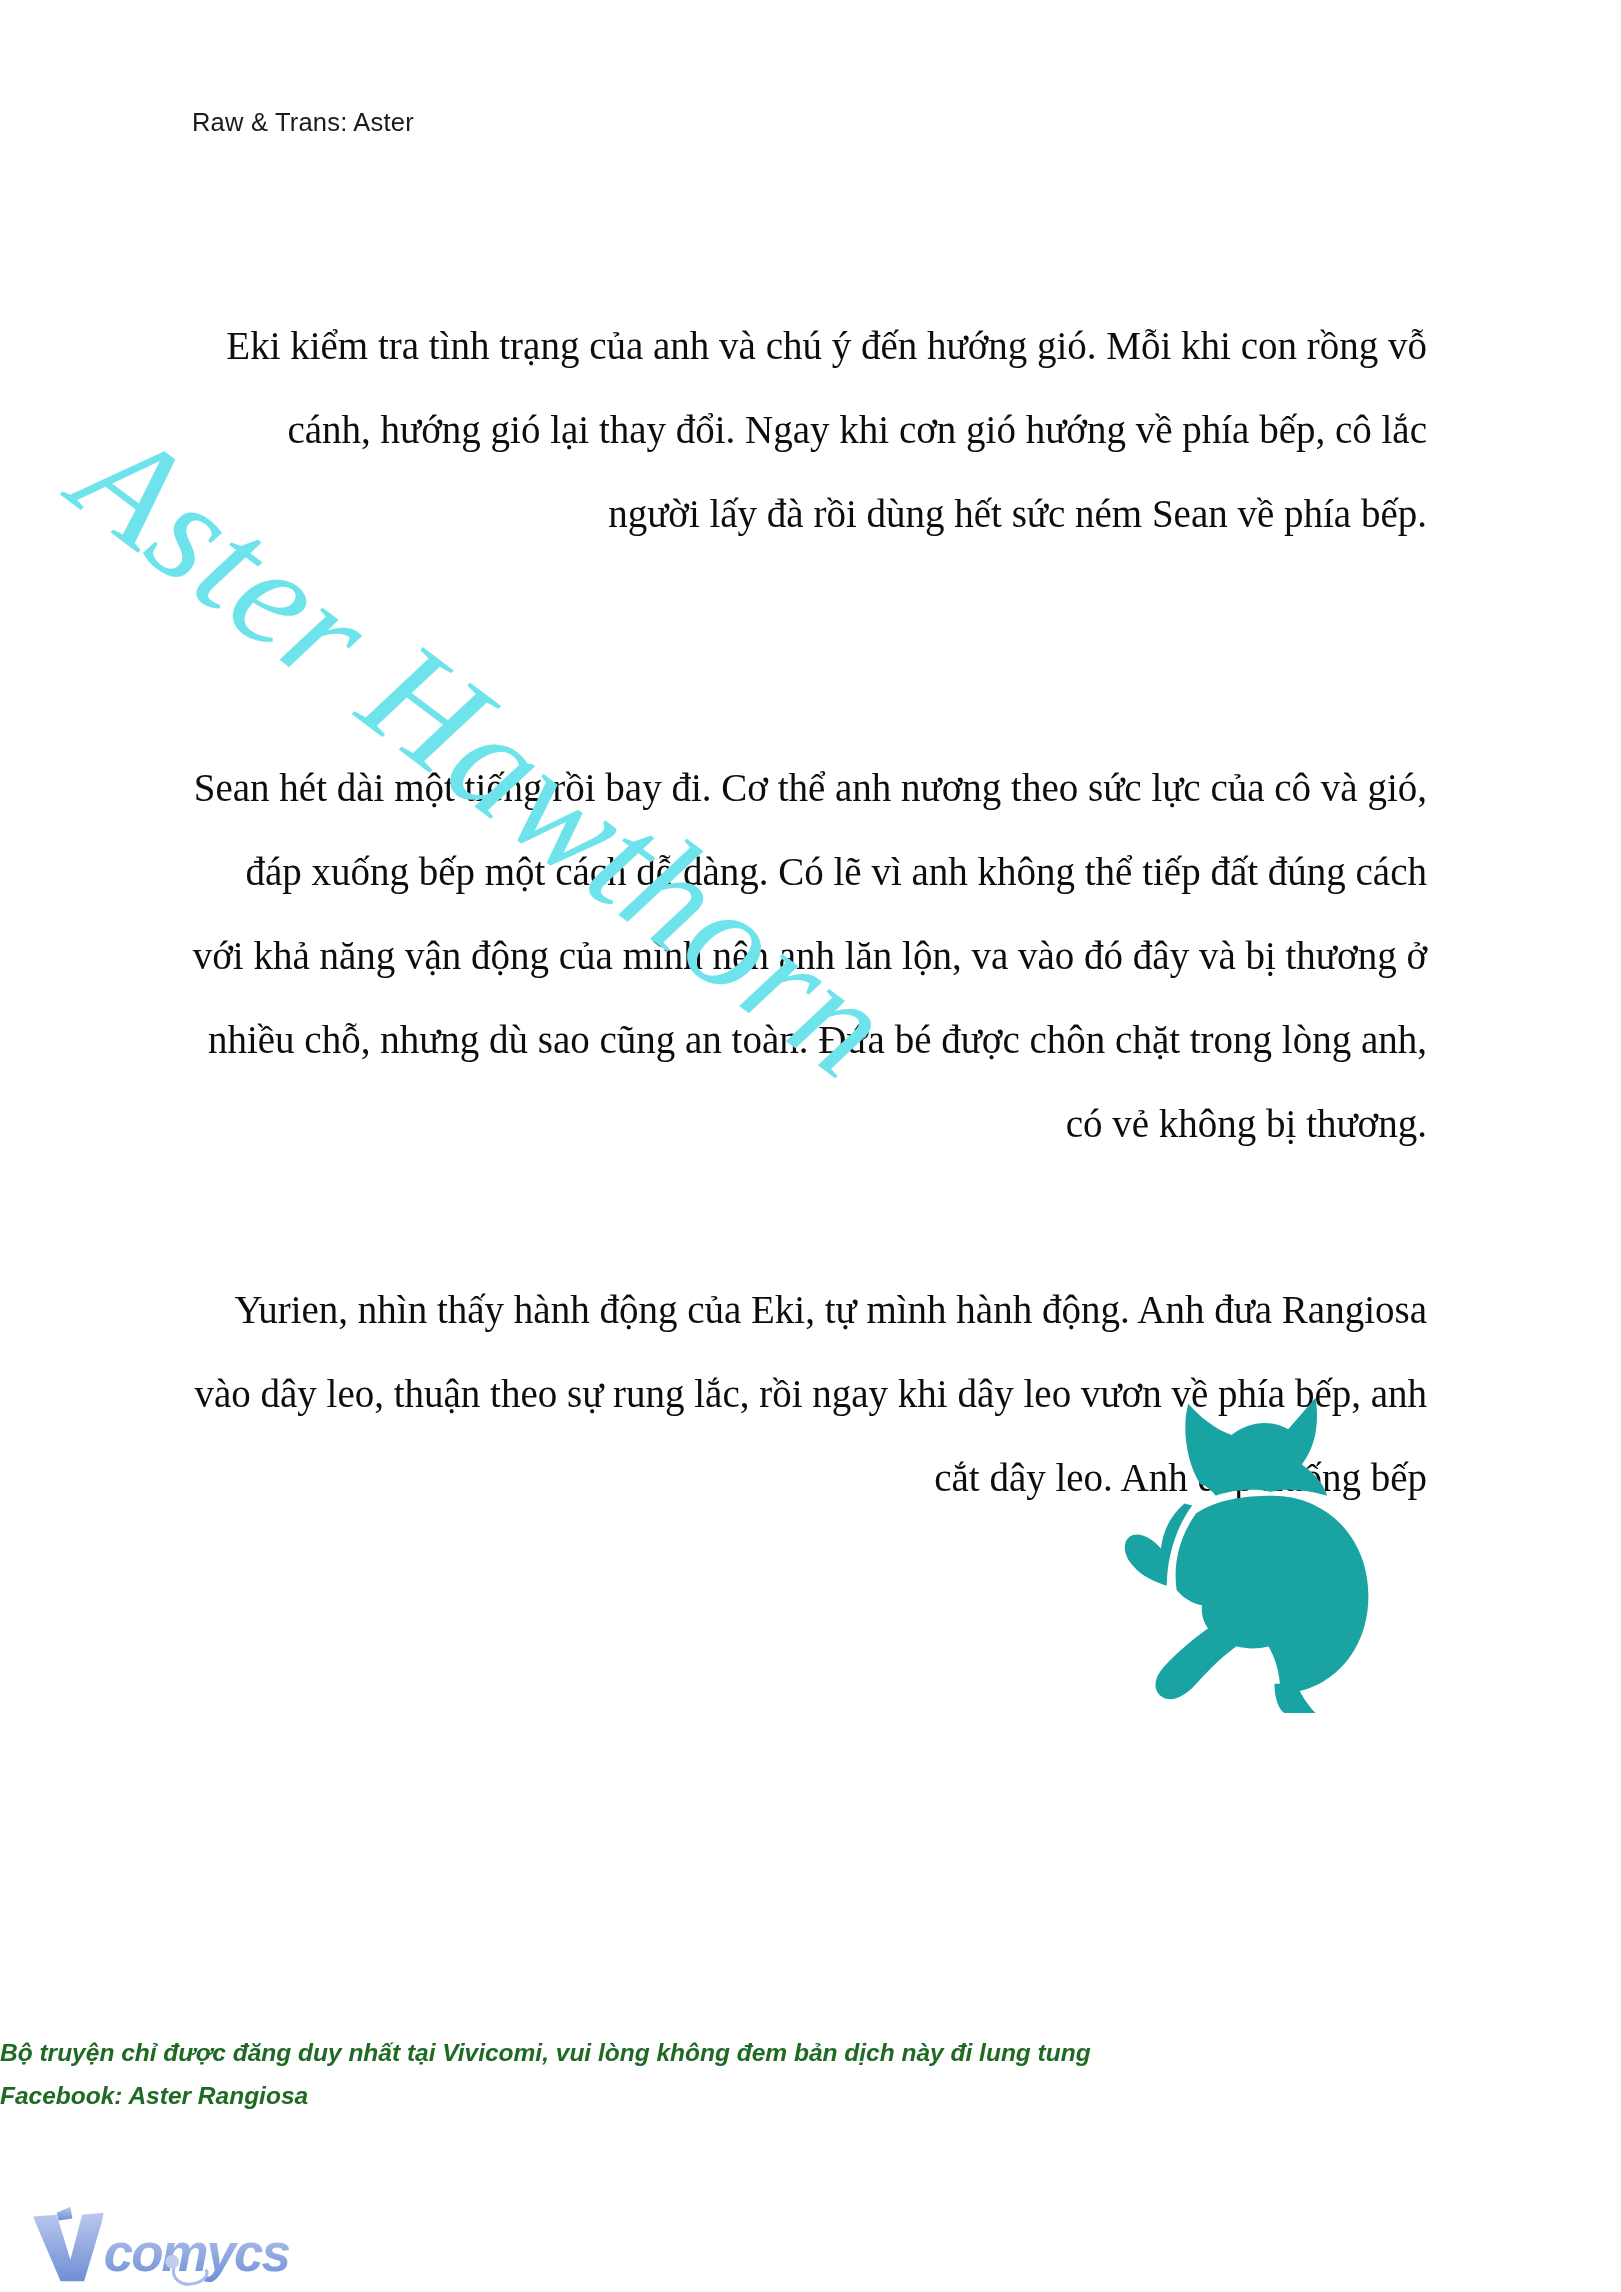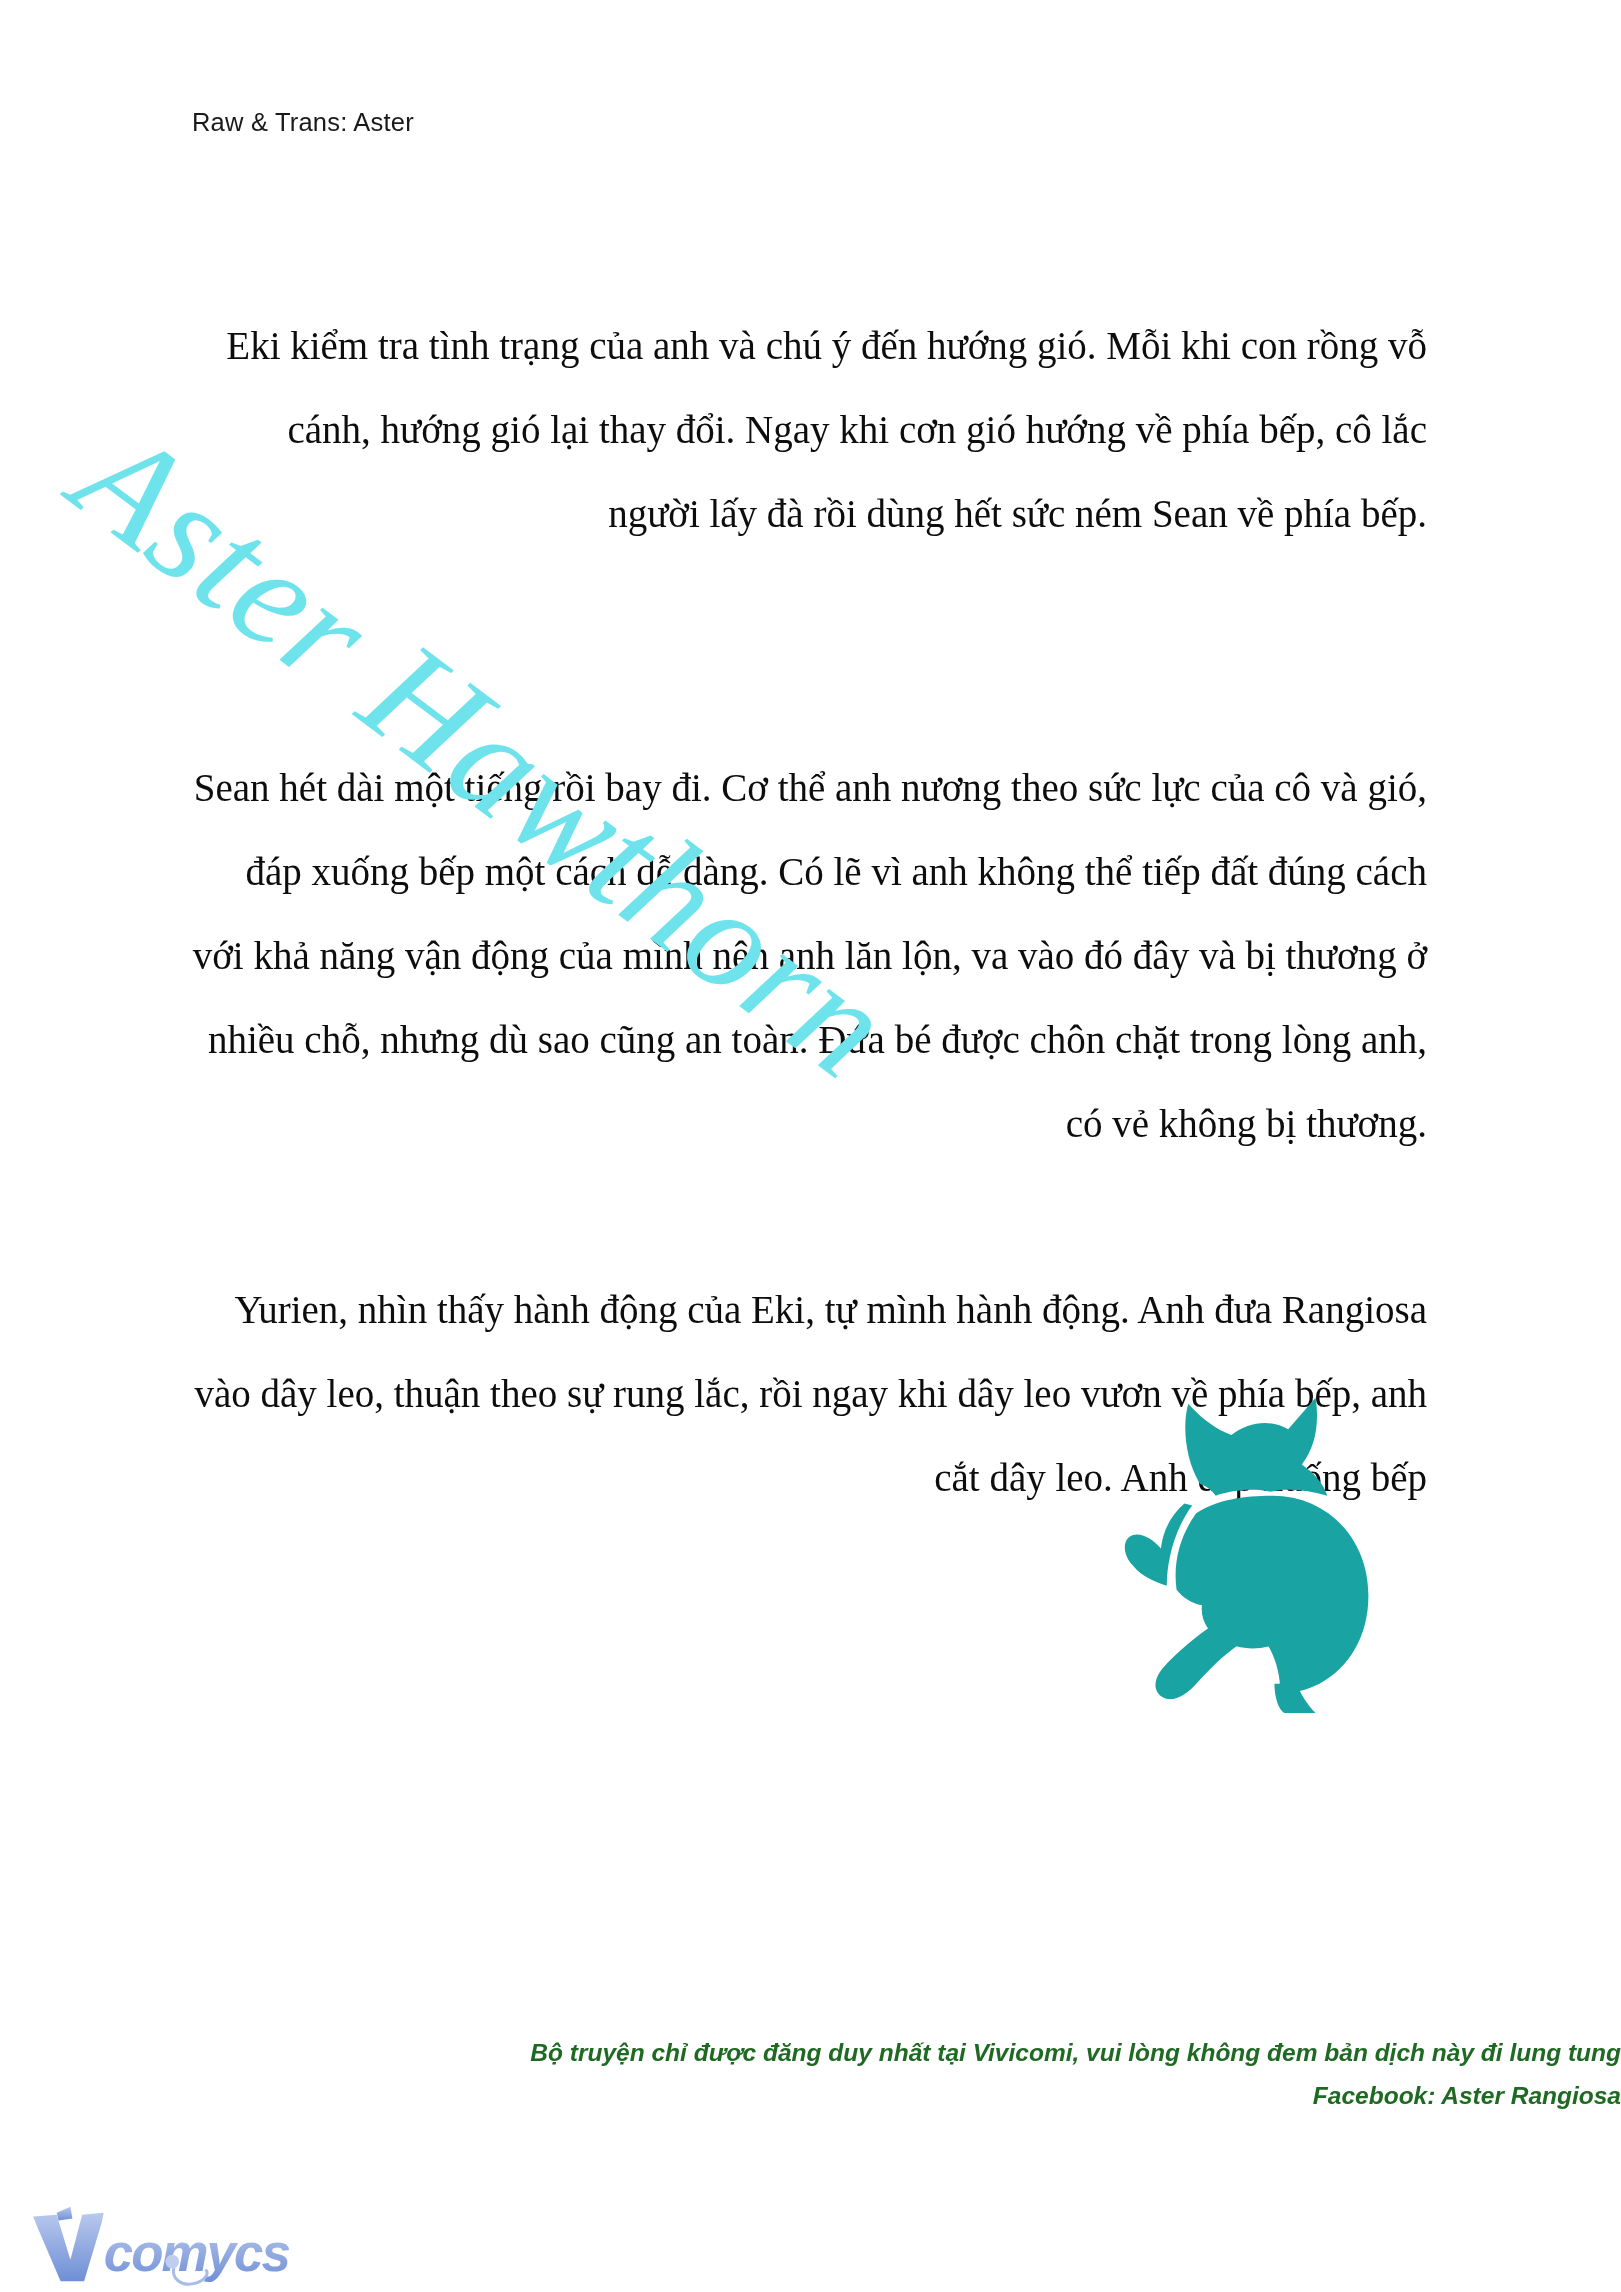--- a/index.html
+++ b/index.html
@@ -84,21 +84,21 @@
     height: 323px;
     pointer-events: none;
   }
 
   
   #footer {
     position: absolute;
     left: 0;
     top: 2031px;
     width: 1621px;
-    text-align: right;
+    text-align: left;
     font-family: "Liberation Sans", sans-serif;
     font-style: italic;
     font-weight: bold;
     font-size: 24.5px;
     line-height: 43px;
     color: #1f6a23;
   }
   #footer .fline { display: block; white-space: nowrap; }
 
   

